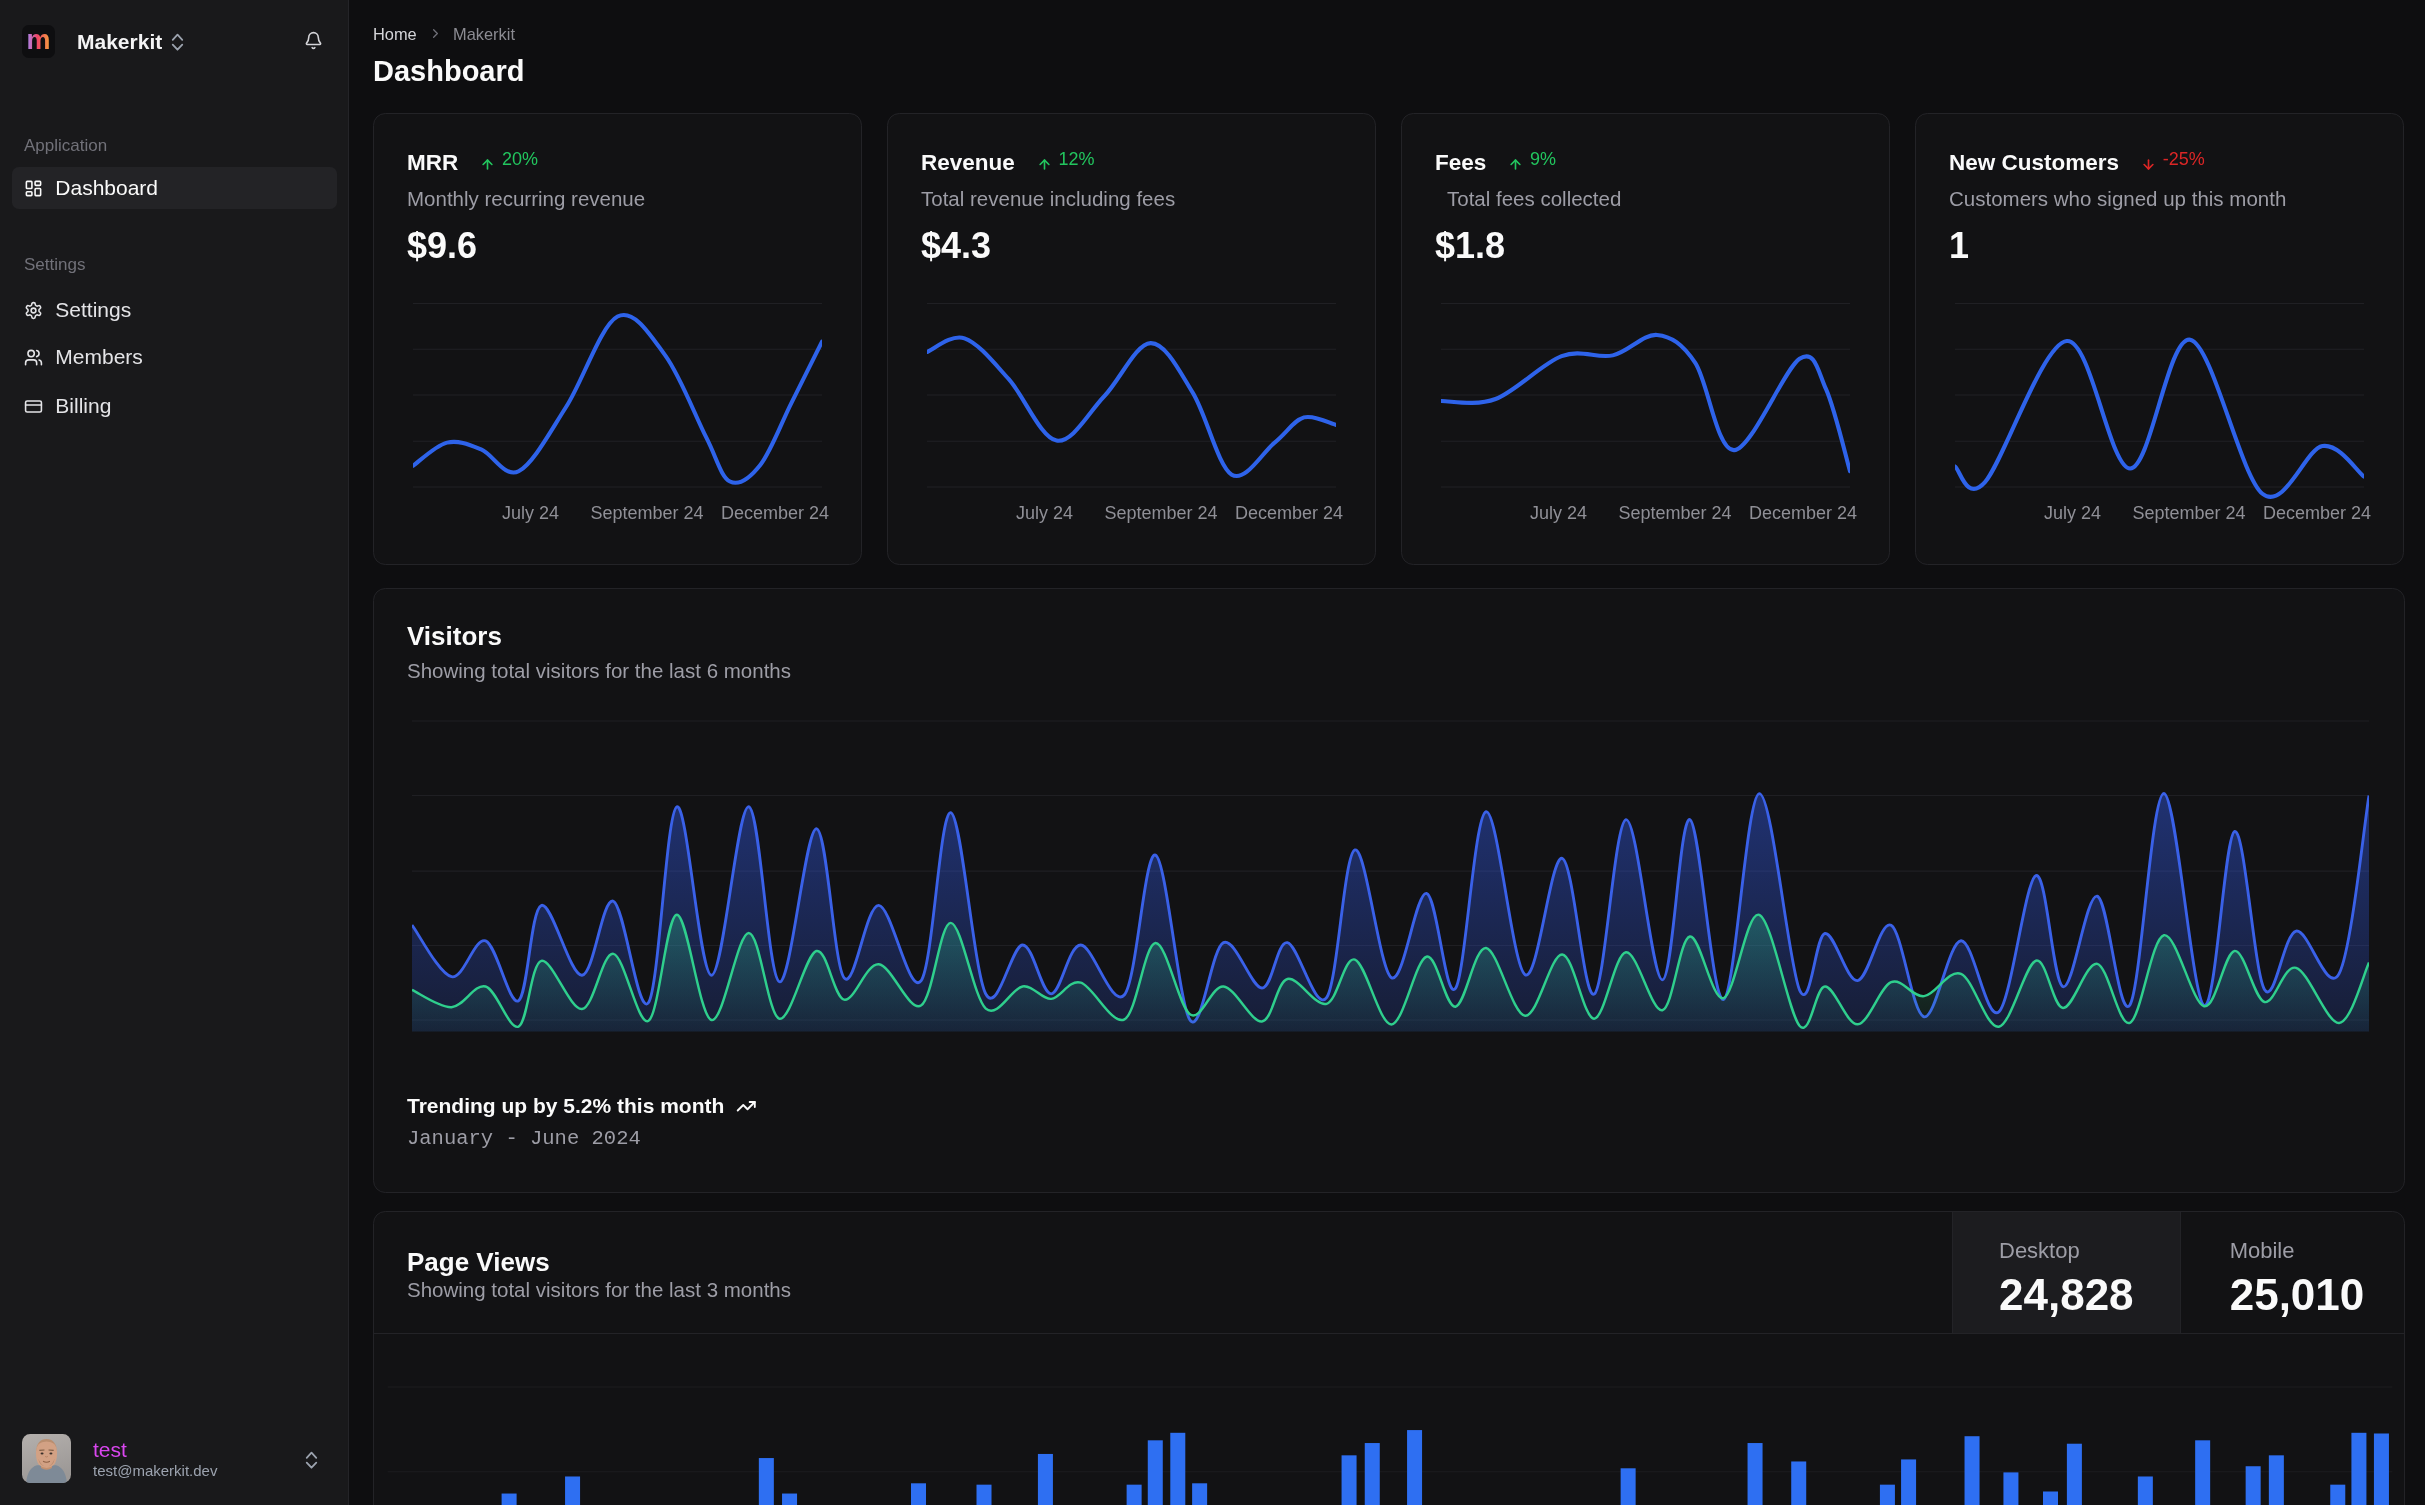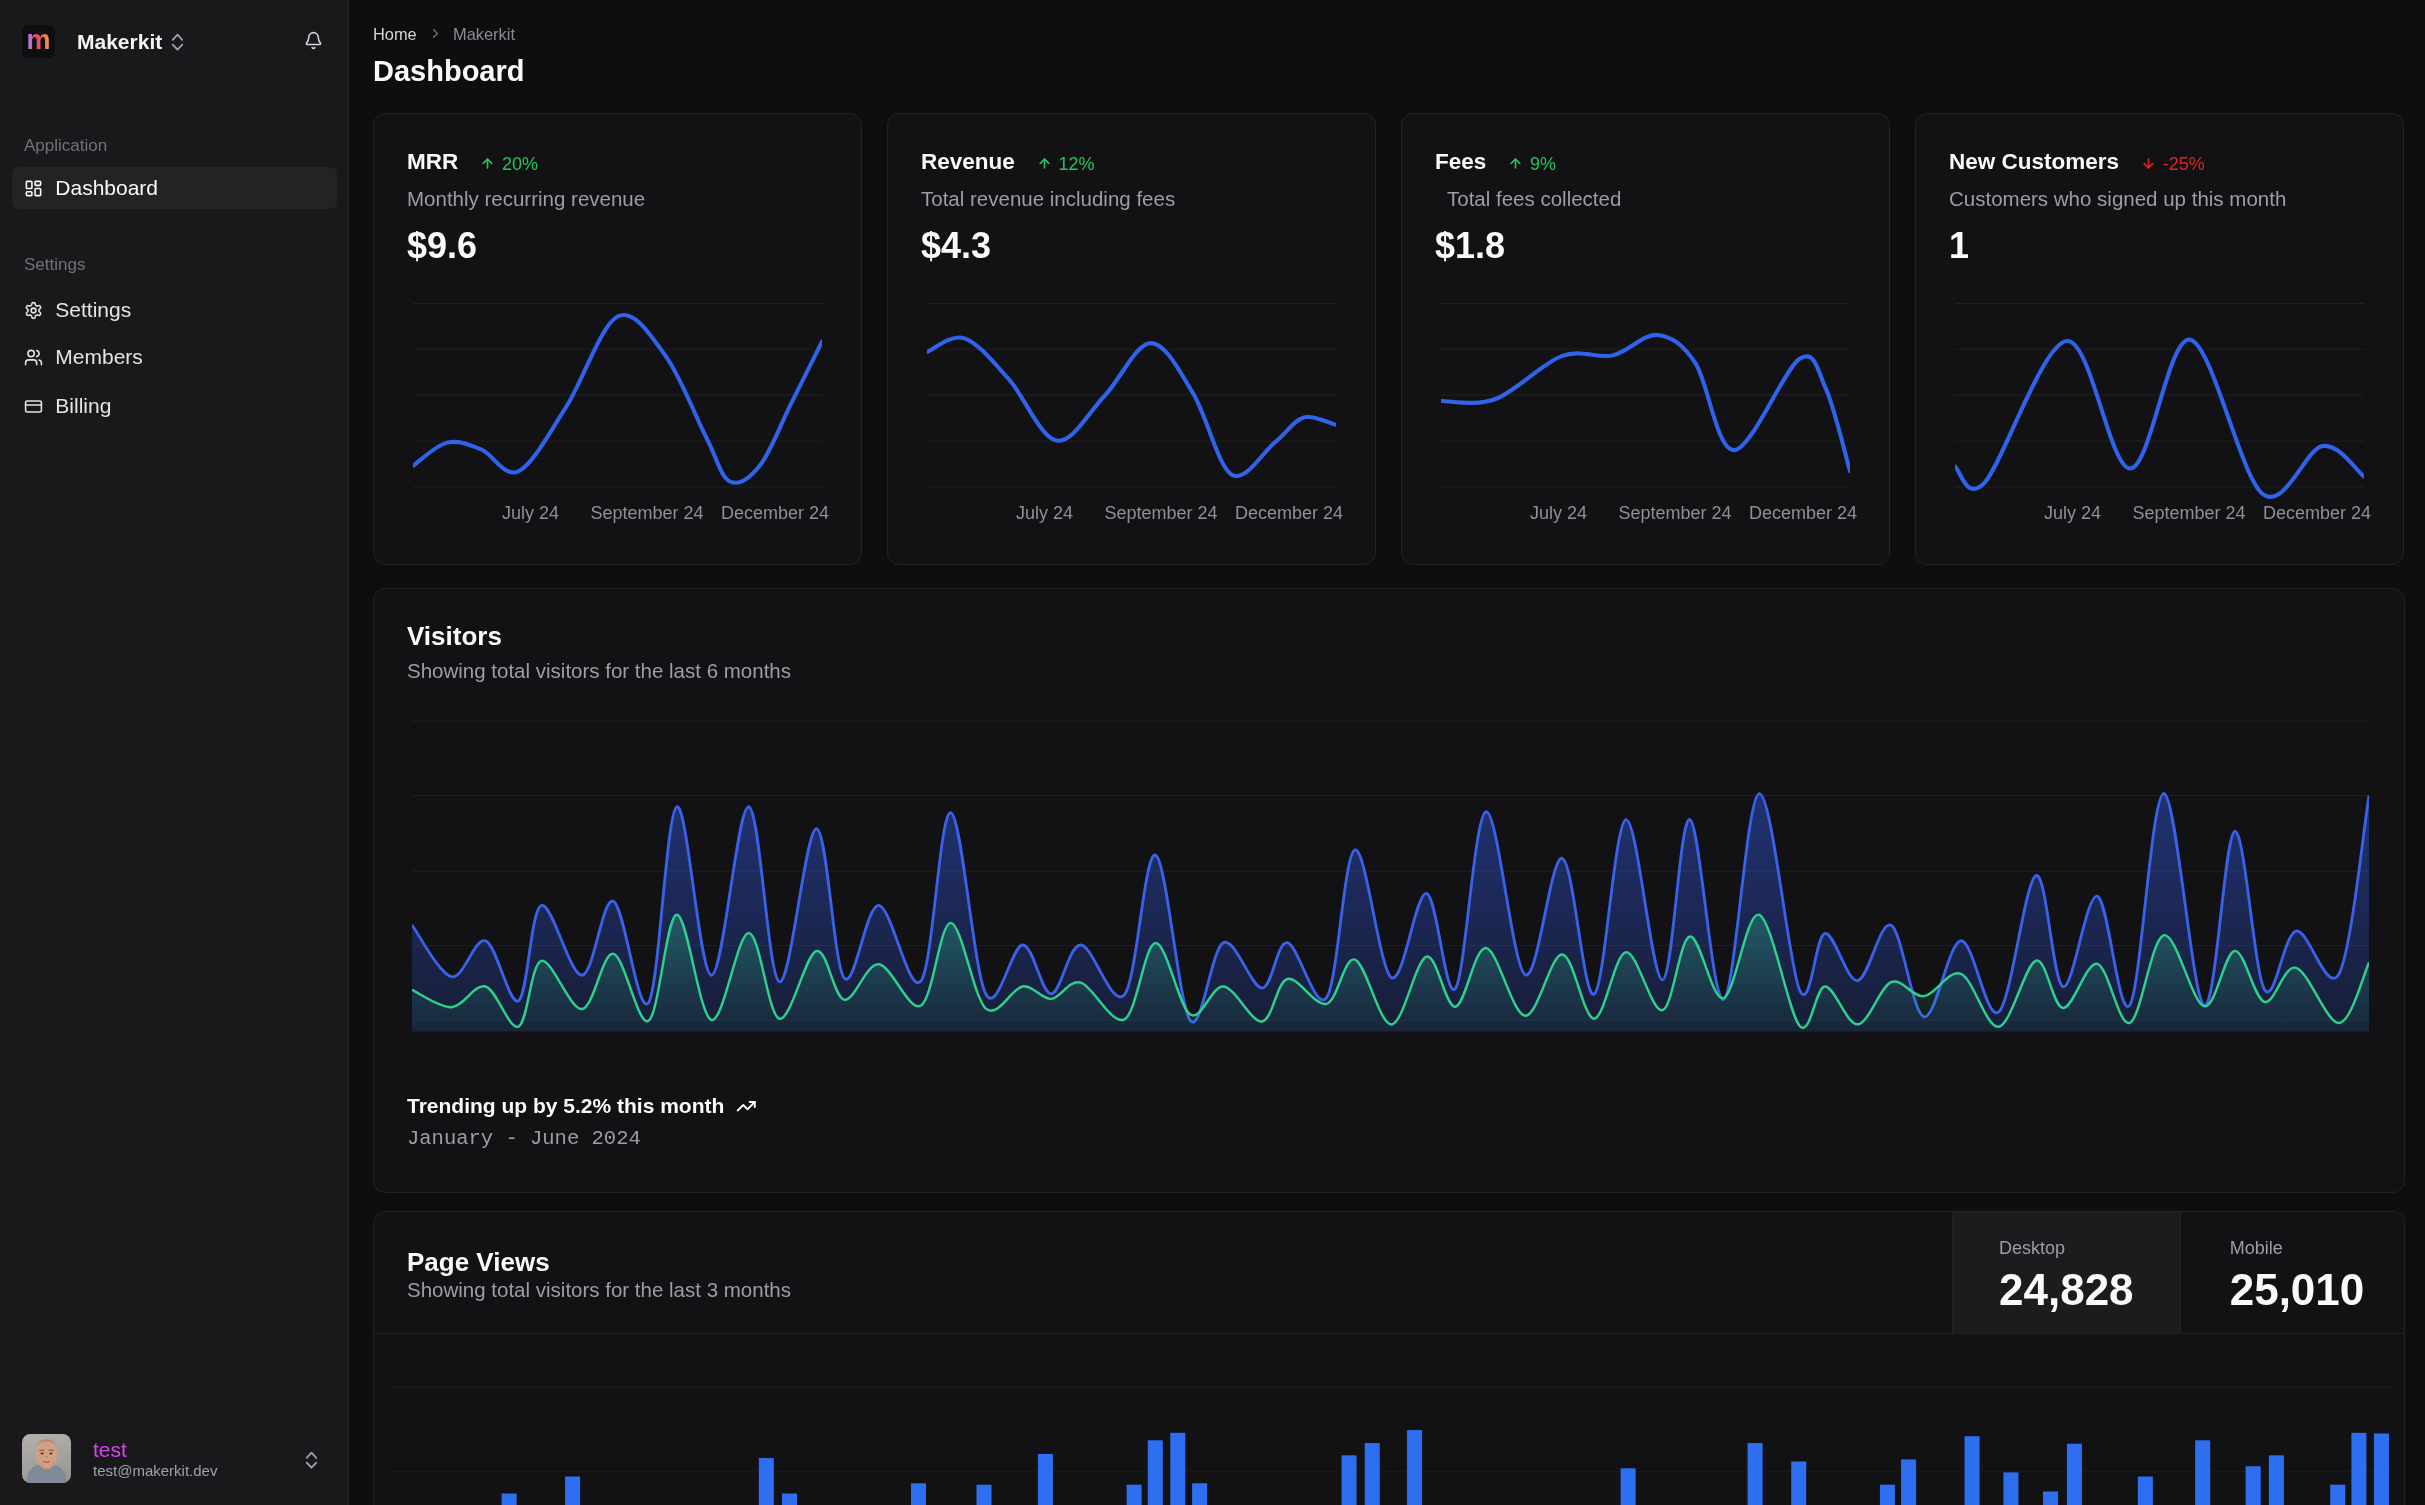--- a/index.html
+++ b/index.html
@@ -2,29 +2,29 @@
 <html style="font-size:11px"><head><meta charset="utf-8">
 <style>
 * { margin:0; padding:0; box-sizing:border-box; }
 html,body { width:2426px; height:1505px; background:#0e0e10; font-family:"Liberation Sans",sans-serif; overflow:hidden; }
 #page { position:relative; width:2426px; height:1505px; background:#0e0e10; }
 #sidebar { position:absolute; left:0; top:0; width:349px; height:1505px; background:#19191b; border-right:1px solid #242428; }
 .abs { position:absolute; }
 .card { position:absolute; background:#121214; border:1px solid #232327; border-radius:12.3px; overflow:hidden; }
 .crow { position:absolute; display:flex; align-items:baseline; gap:22px; }
 .ctitle { font-size:22.5px; font-weight:700; color:#fafafa; }
-.trend { display:flex; align-items:flex-start; gap:6.8px; font-size:18px; }
+.trend { display:flex; align-items:flex-end; gap:6.8px; font-size:18px; }
 .trend svg { transform:translateY(2px); }
 .csub { position:absolute; font-size:20.5px; color:#9d9da6; }
 .cval { position:absolute; font-size:36px; font-weight:700; color:#fafafa; }
 .xlab { position:absolute; font-size:18px; color:#8f8f96; text-align:center; }
 .vtitle { position:absolute; font-size:26px; font-weight:700; color:#fafafa; }
 .vtrend { position:absolute; font-size:21px; font-weight:600; color:#fafafa; display:flex; align-items:center; }
 .statbox { position:absolute; top:0; height:121px; border-left:1px solid #232327; padding:26px 0 0 46px; }
-.sblab { font-size:18px; color:#9d9da6; }
+.sblab { font-size:22px; color:#9d9da6; }
 .sbnum { font-size:44px; font-weight:700; color:#fafafa; margin-top:5.5px; }
 .navlab { position:absolute; font-size:17px; color:#717179; }
 .navitem { position:absolute; display:flex; align-items:center; gap:12.3px; font-size:21px; color:#e4e4e7; }
 .bc { position:absolute; font-size:16.4px; }
 </style></head>
 <body>
 <div id="page">
 <div id="sidebar">
   <div class="abs" style="left:22px;top:24.6px;"><svg width="33" height="33" viewBox="0 0 49 49">
 <defs>

